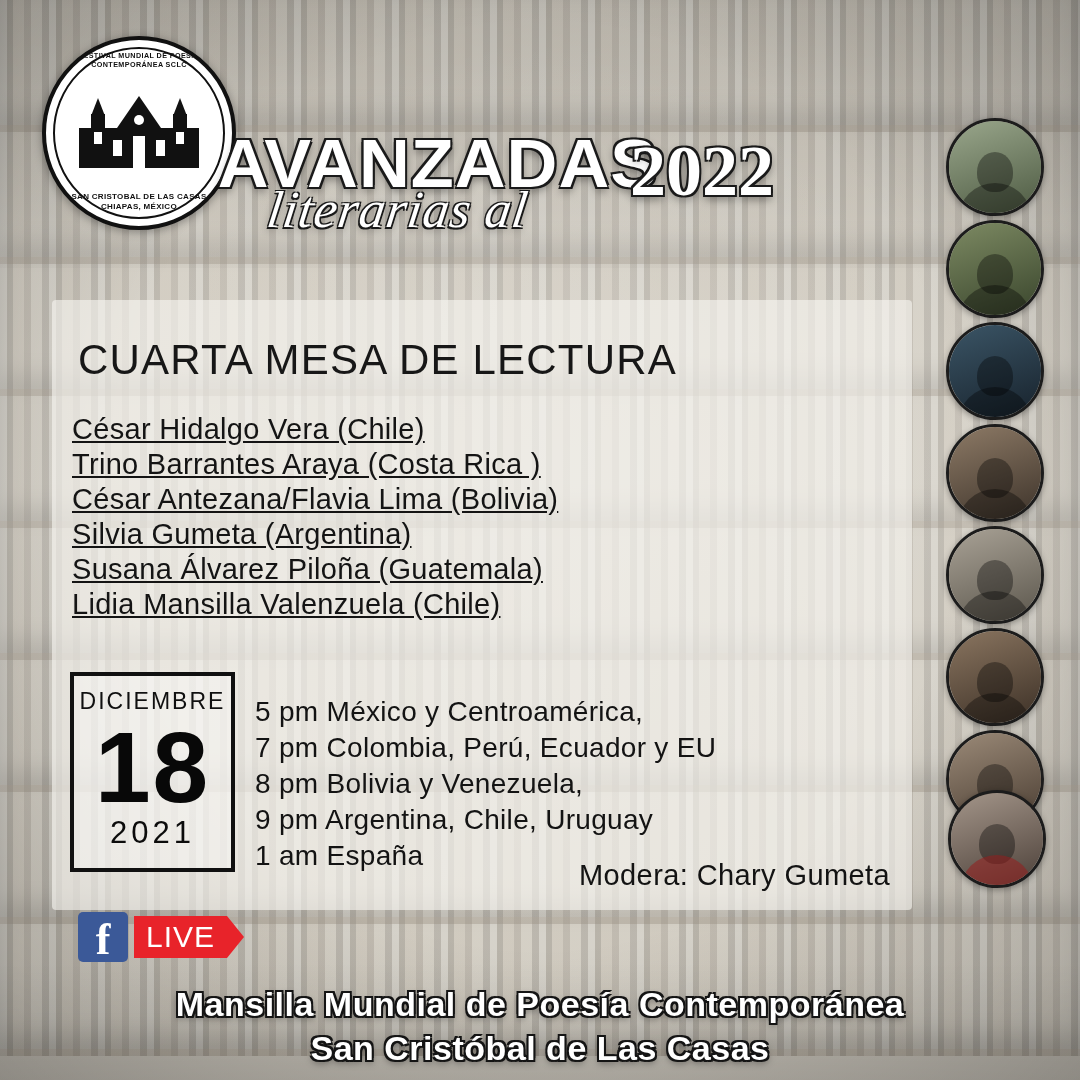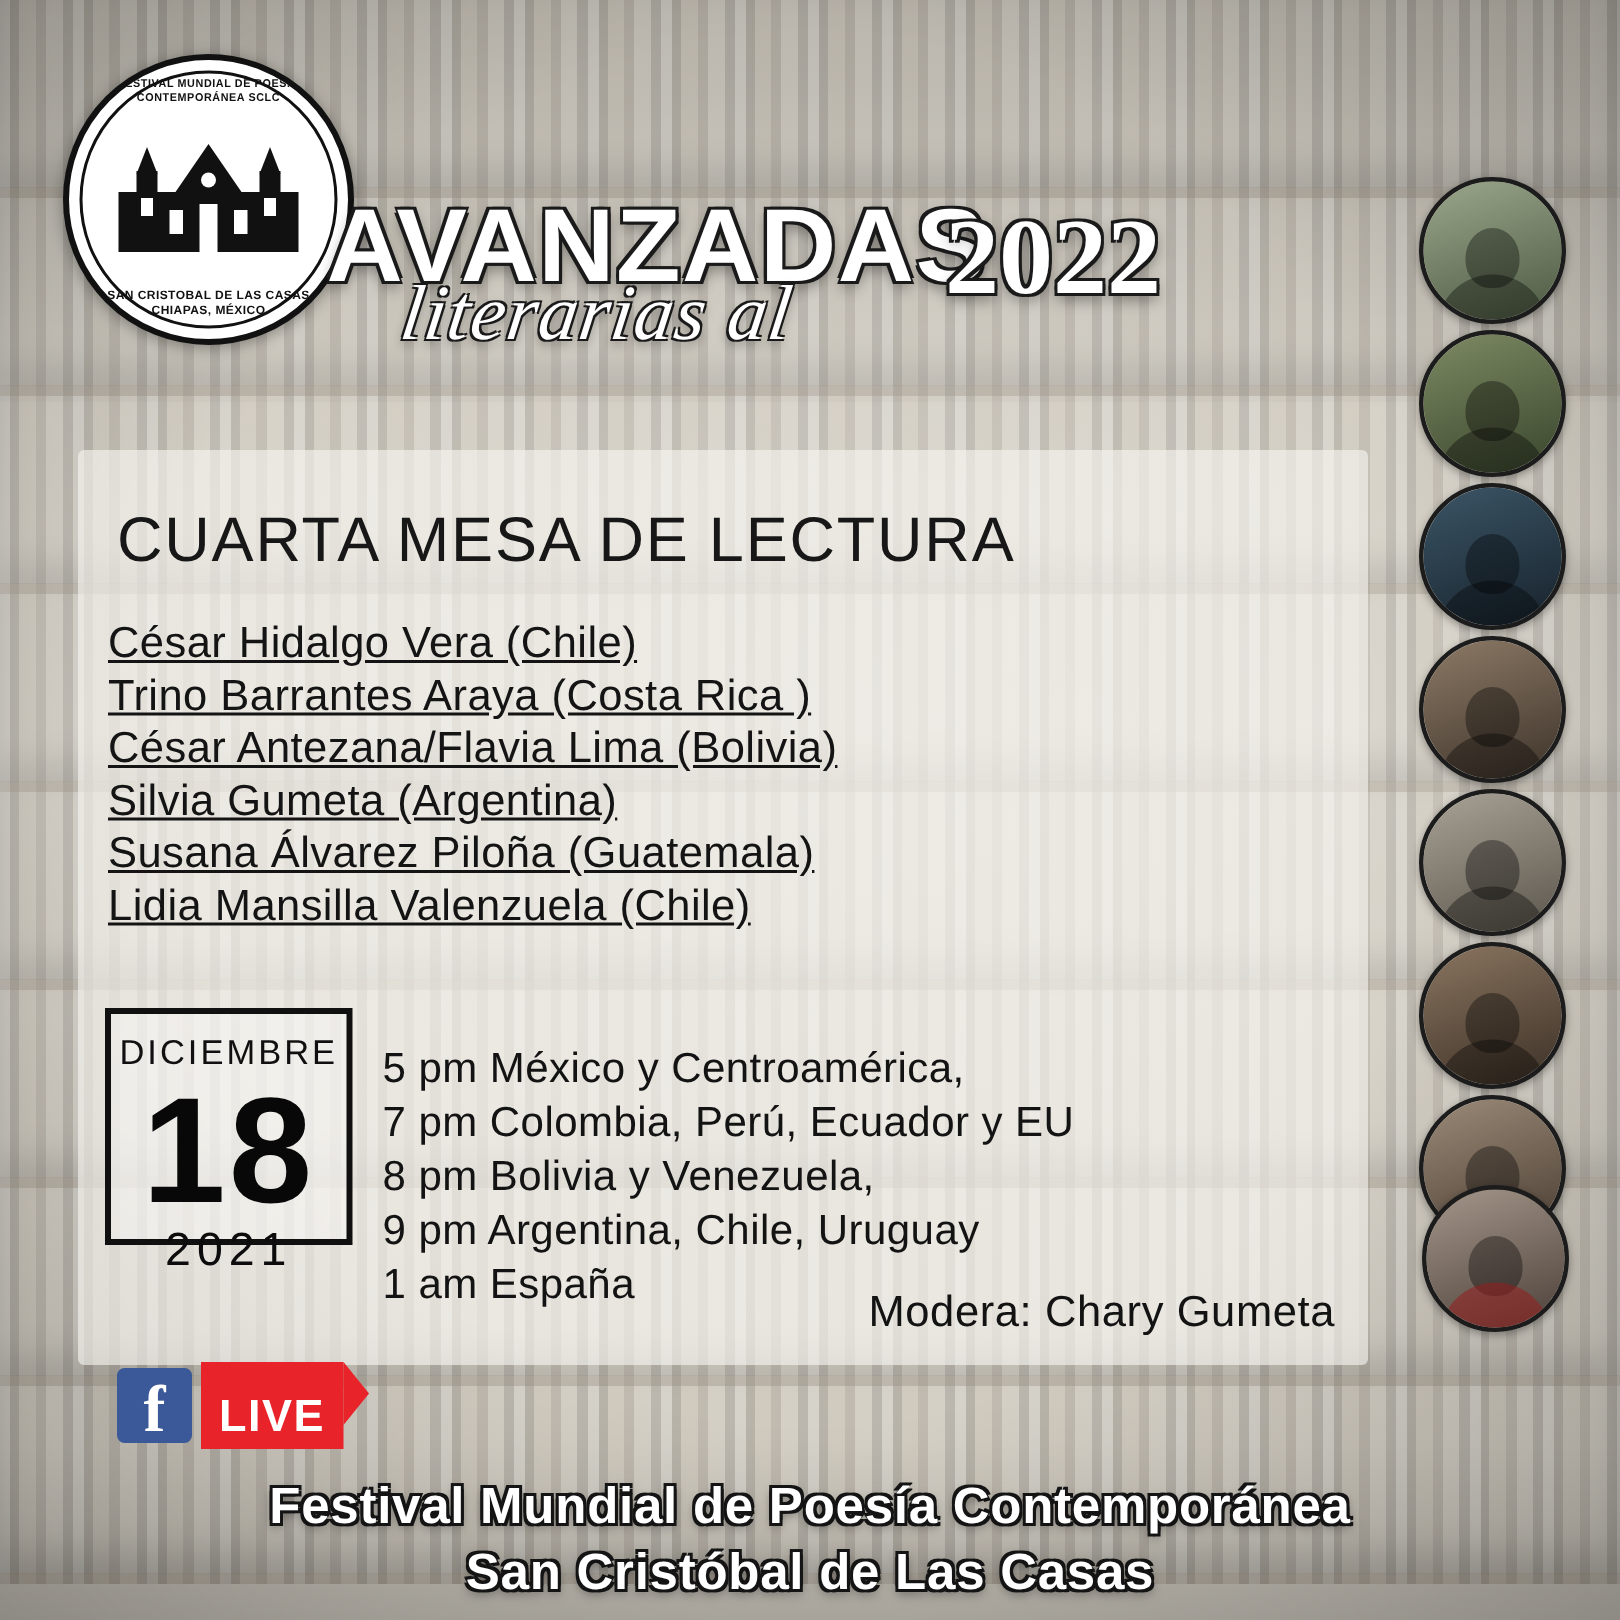--- a/index.html
+++ b/index.html
@@ -208,21 +208,21 @@
     font-family: "Liberation Sans", sans-serif;
     text-decoration: underline;
   }
 
   
   .date-box {
     position: absolute;
     left: 18px;
     top: 372px;
     width: 165px;
-    height: 158px;
+    height: 200px;
     border: 4px solid #101010;
     background: rgba(255,255,255,0.35);
     text-align: center;
     box-sizing: border-box;
   }
   .date-month {
     margin-top: 12px;
     font-size: 23px;
     letter-spacing: 2px;
     color: #101010;
@@ -290,25 +290,25 @@
     font-size: 44px;
     text-align: center;
     line-height: 56px;
   }
   .live-tag {
     position: relative;
     margin-left: 6px;
     height: 42px;
     background: #e8232a;
     color: #fff;
-    font-weight: bold;
+    font-weight: normal;
     font-size: 30px;
     letter-spacing: 1px;
     line-height: 42px;
-    padding: 16px 12px 0 12px;
+    padding: 0 12px 0 12px;
   }
   .live-tag:after {
     content: "";
     position: absolute;
     right: -17px;
     top: 0;
     border-top: 21px solid transparent;
     border-bottom: 21px solid transparent;
     border-left: 17px solid #e8232a;
   }
@@ -505,17 +505,17 @@
   </div>
 
   <div class="avatar avatar-moderator">
     <div class="ph" style="background:linear-gradient(160deg,#a4968a,#4c4039);"></div>
     <div class="face"></div>
     <div class="body" style="background:rgba(150,30,30,0.55);"></div>
   </div>
 
   <div class="footer-strip"></div>
   <div class="footer">
-    <div class="footer-line">Festival Mundial de Poesía Contemporánea</div>
+    <div class="footer-line">Mansilla Mundial de Poesía Contemporánea</div>
     <div class="footer-line">San Cristóbal de Las Casas</div>
   </div>
 
 </div>
 
 </body></html>

